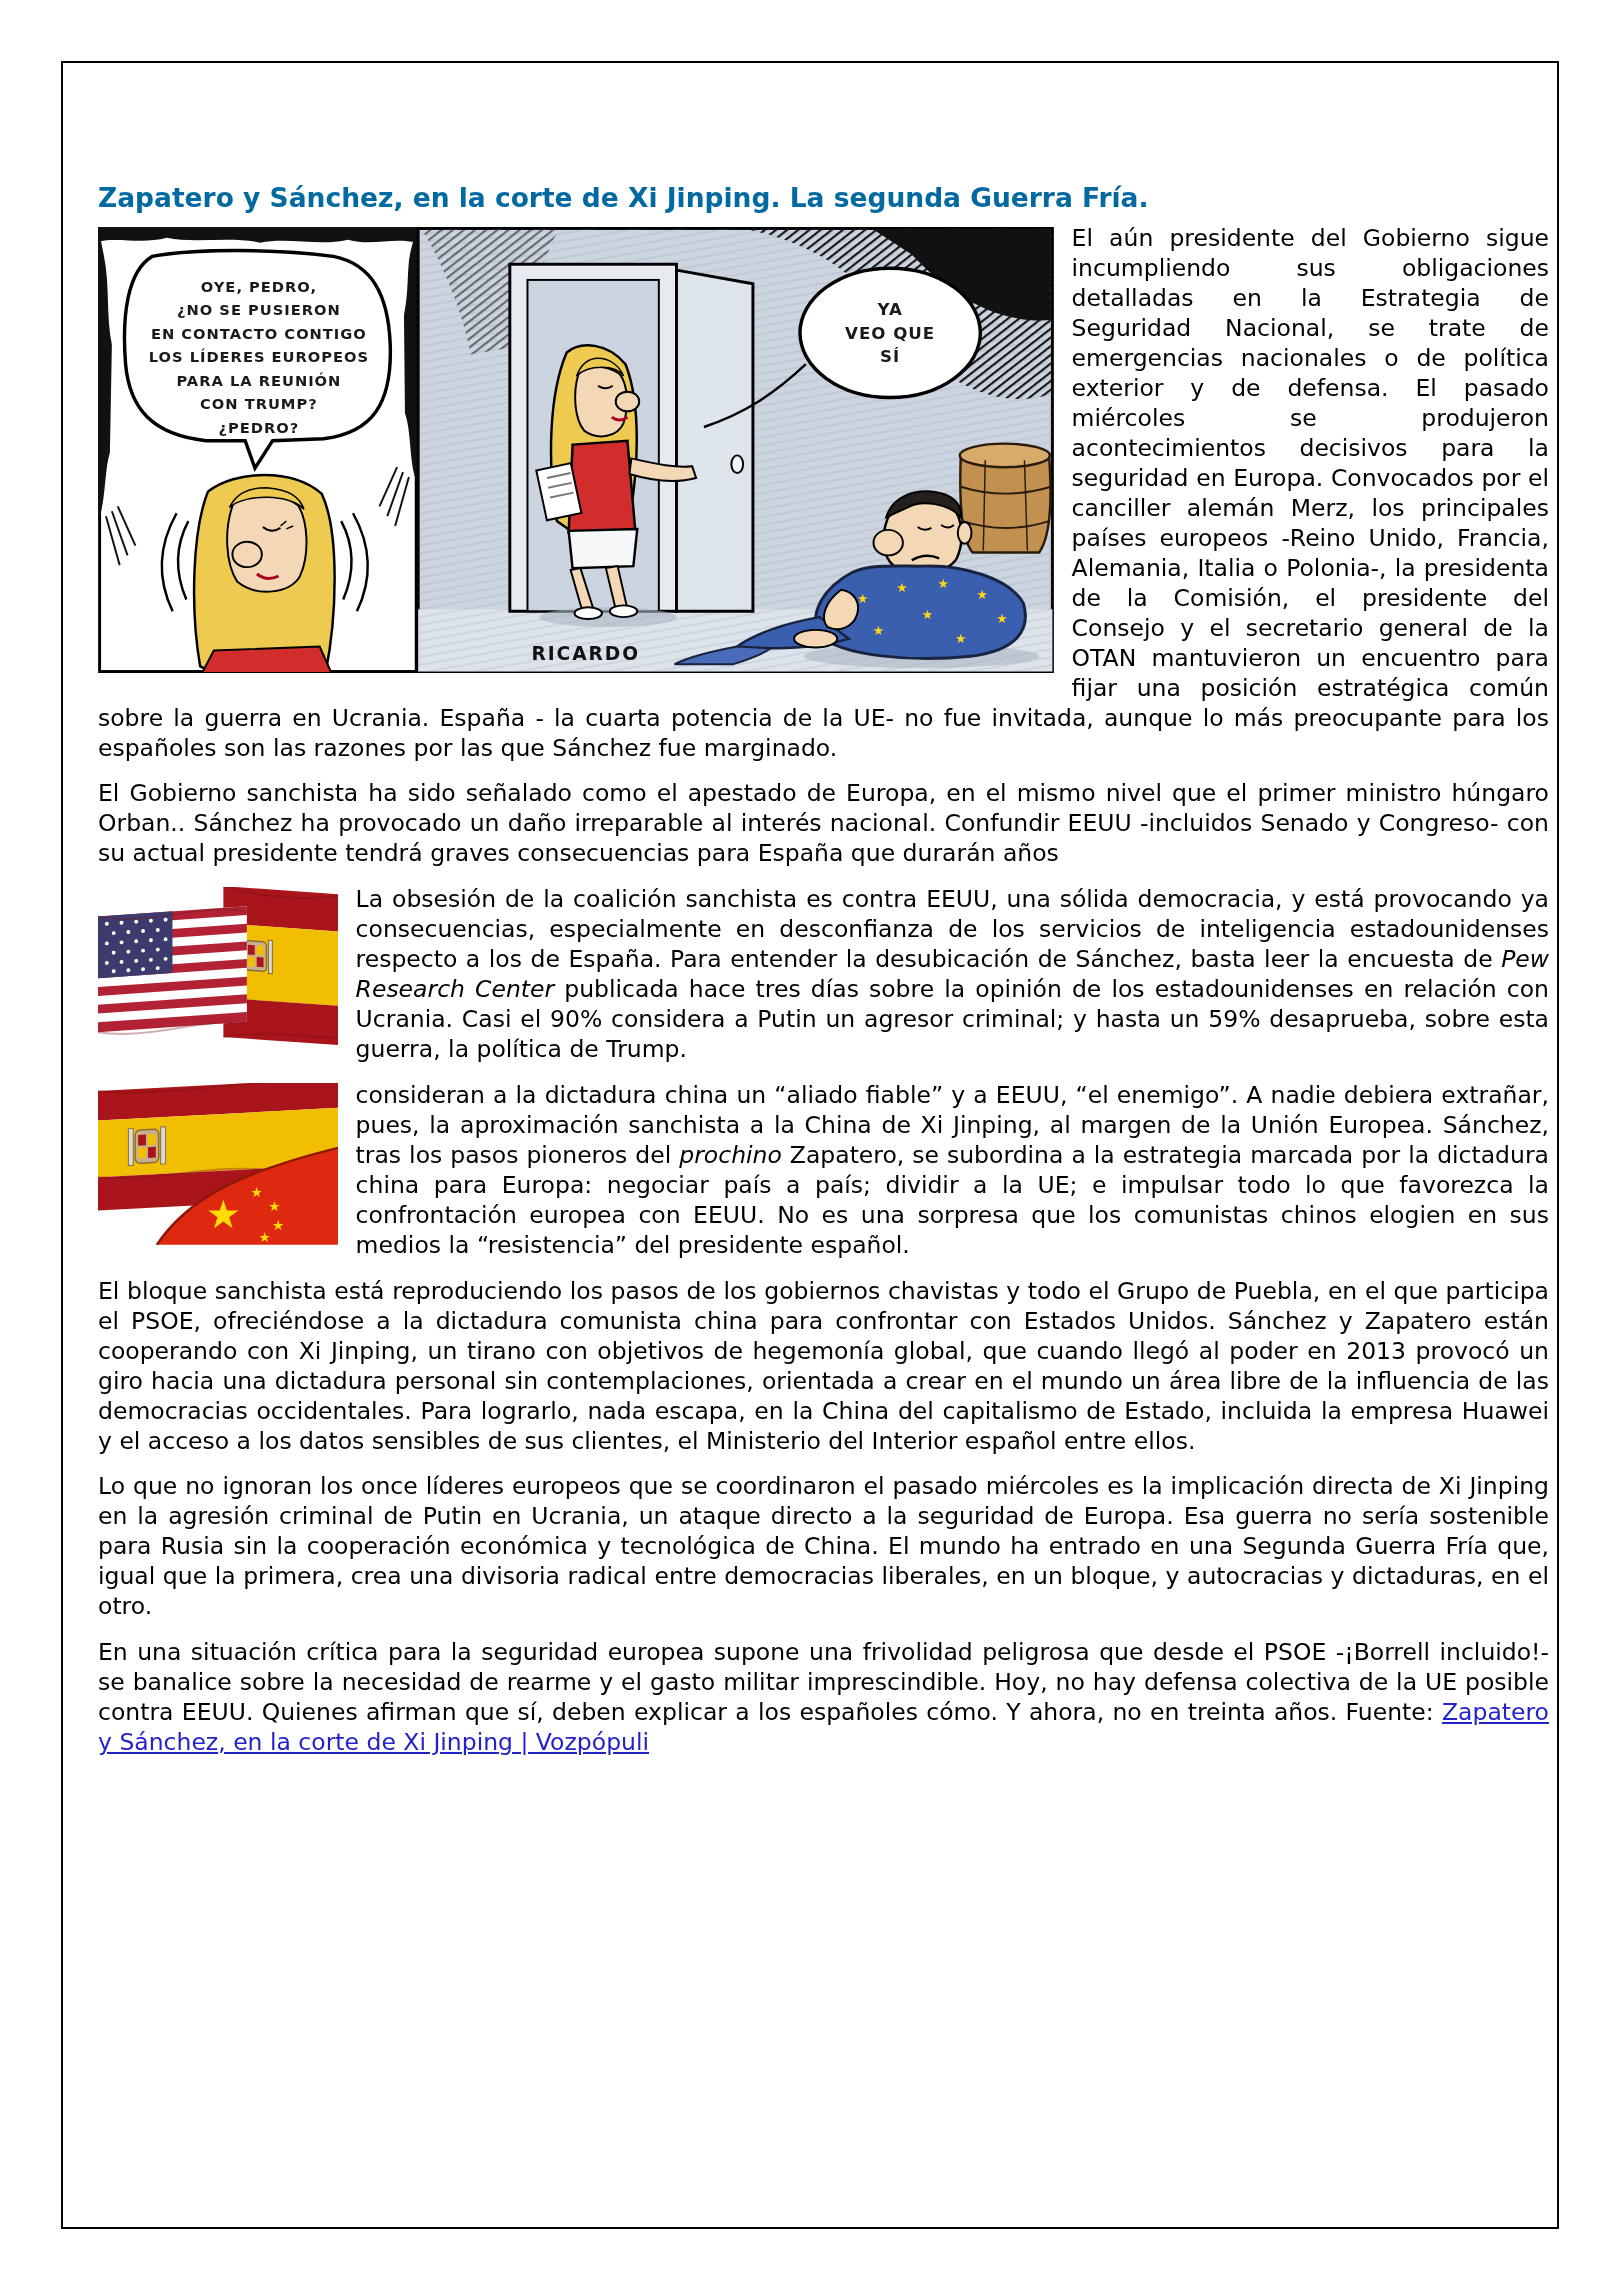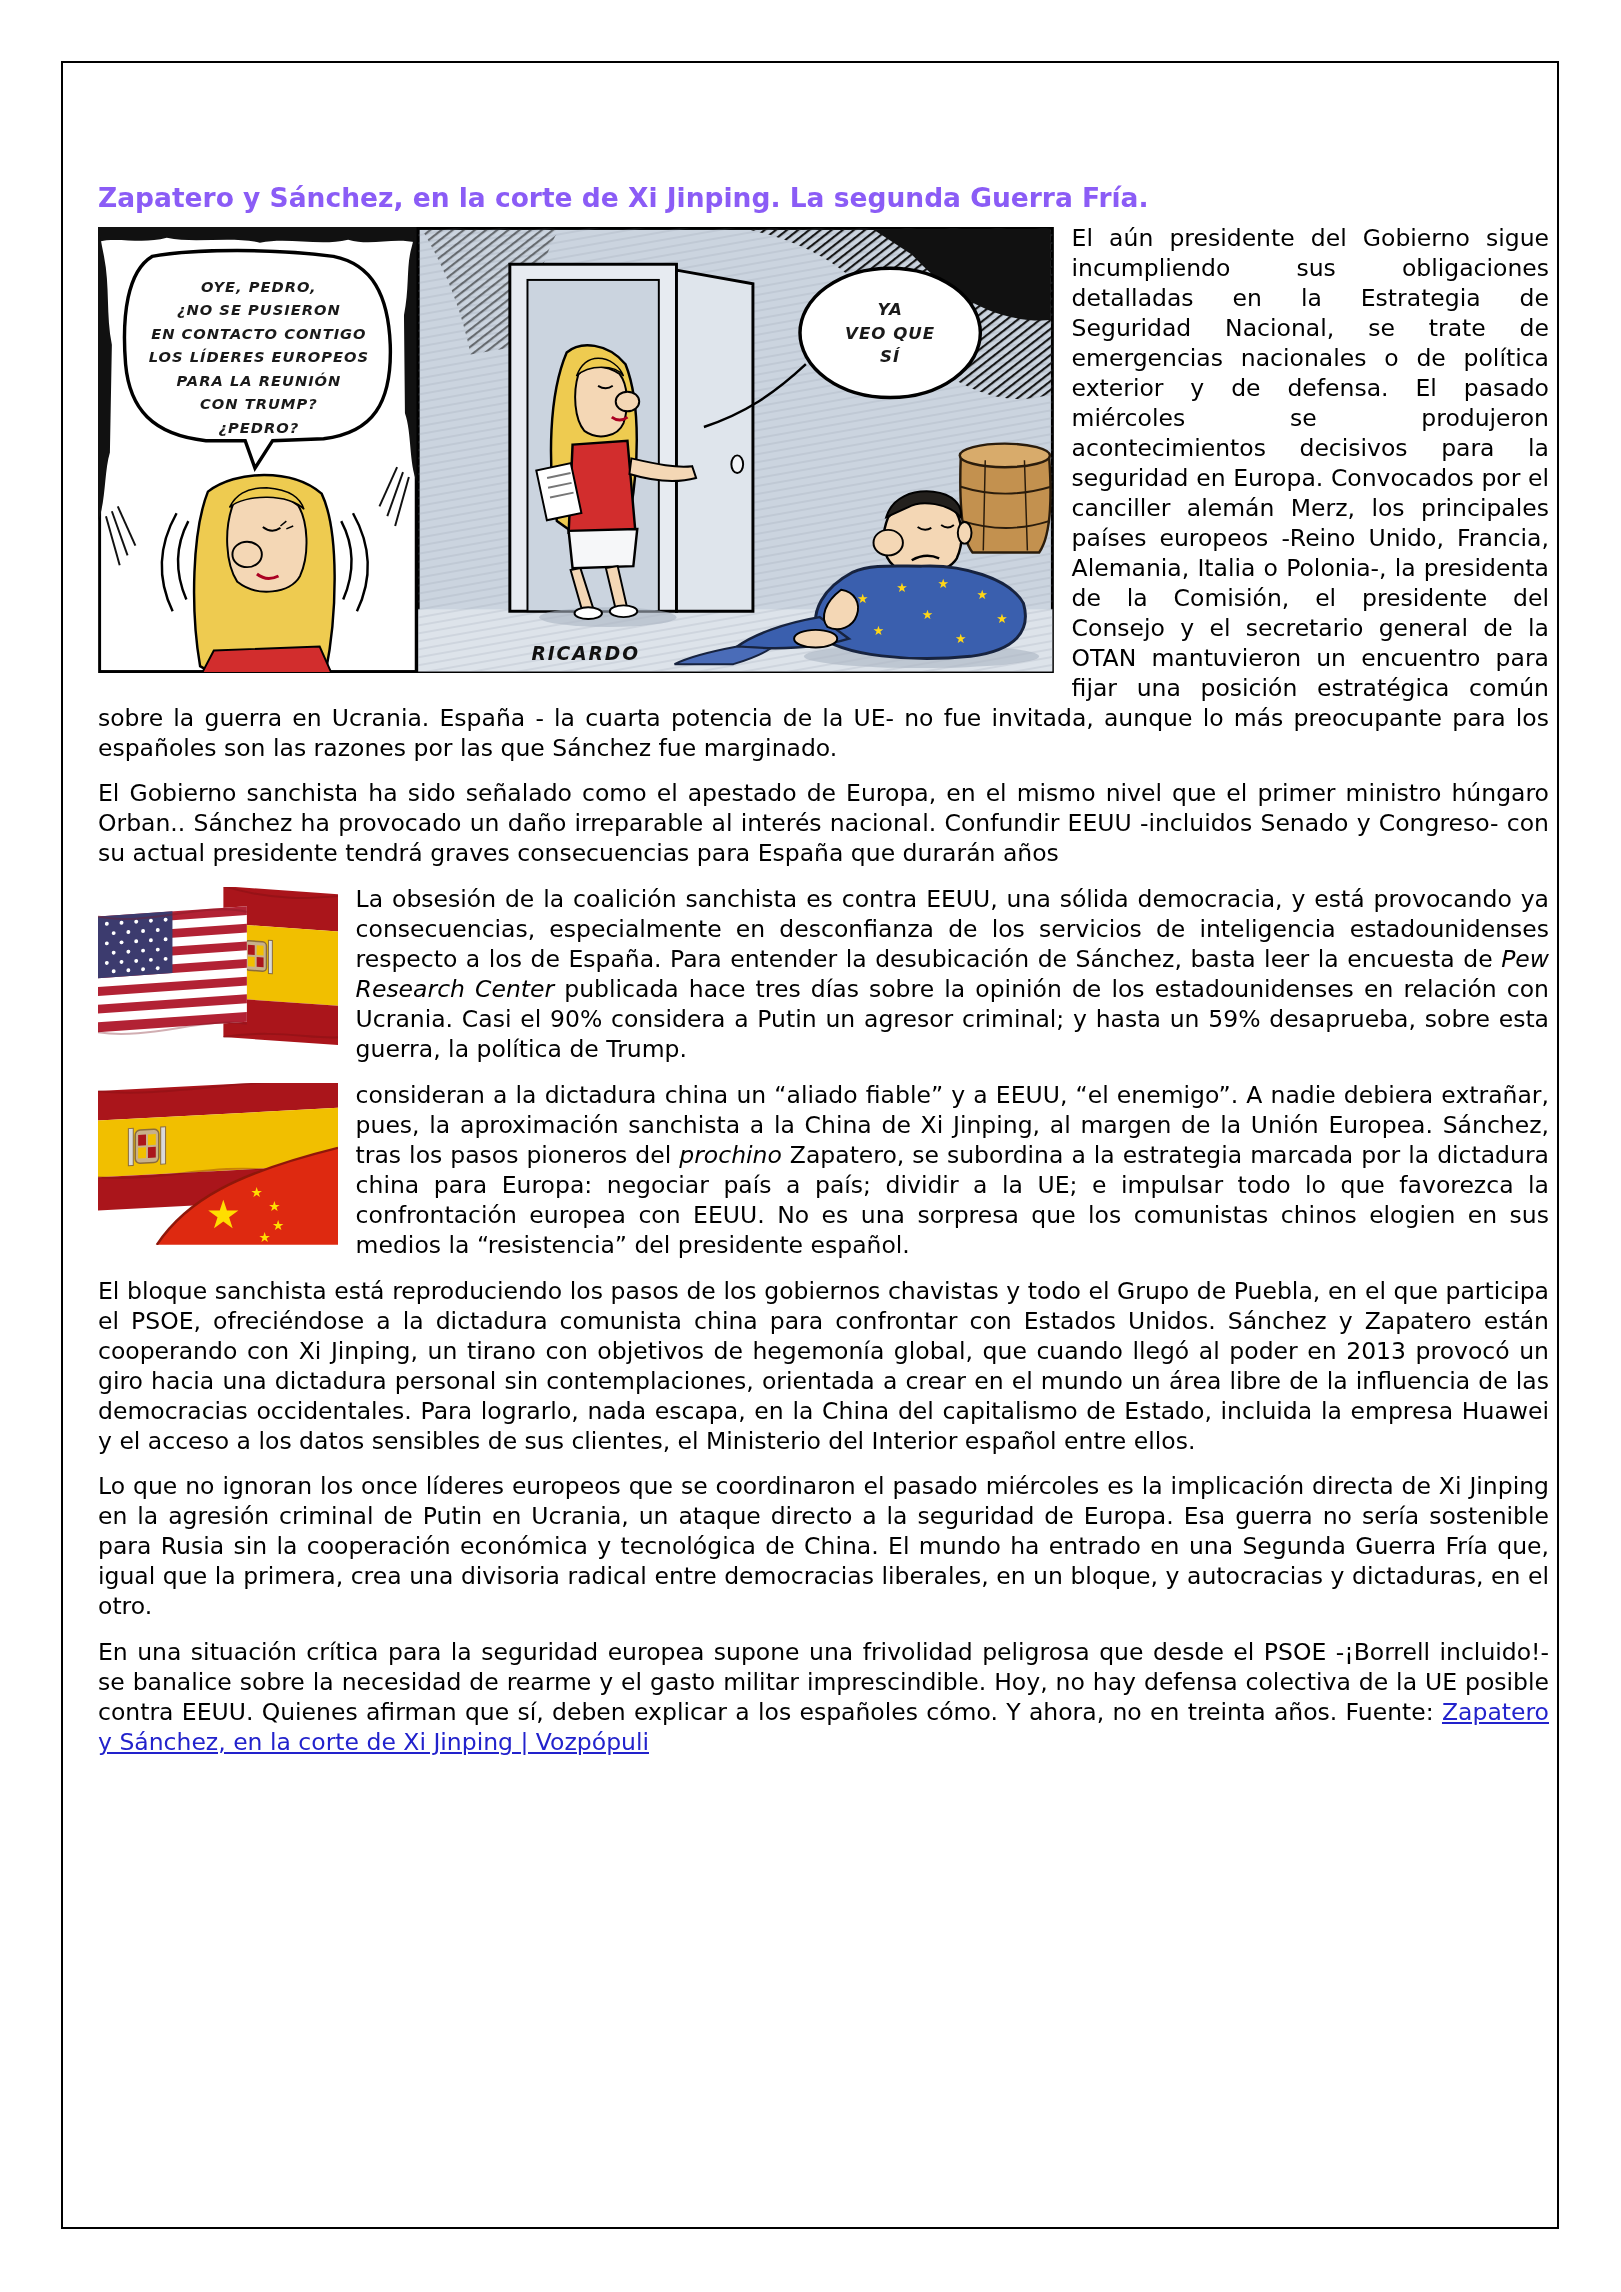--- a/index.html
+++ b/index.html
@@ -8,32 +8,31 @@
     font-family:"DejaVu Sans", sans-serif; color:#000;
   }
   .page-frame {
     position:absolute; left:61px; top:61px; width:1494px; height:2164px;
     border:2.9px solid #000;
   }
   .content {
     position:absolute; left:98px; top:182px; width:1451px;
   }
   .article-title {
-    font-size:26.5px; font-weight:bold; color:#8b5cf6;
+    font-size:26.5px; font-weight:bold; color:#0369a1;
     line-height:31px; margin:0 0 9.8px 0;
   }
   .para {
     font-size:23.5px; line-height:30px; text-align:justify;
     margin:0 0 15.7px 0;
   }
   .para.intro-line { margin:0; text-align-last:justify; }
   .cartoon-wrap {
     float:left; width:956px; height:446px;
     margin:3.9px 17.6px 7.8px 0;
-    font-style:italic;
   }
   .flag-wrap {
     float:left; width:240px; height:162px;
     margin:2.9px 17.6px 7.8px 0;
   }
   .it { font-style:italic; }
   a.source-link { color:#2222cc; text-decoration:underline; }
   .bubble-txt {
     font-family:"DejaVu Sans", sans-serif; font-weight:bold;
     letter-spacing:1px; fill:#1a1a1a;

